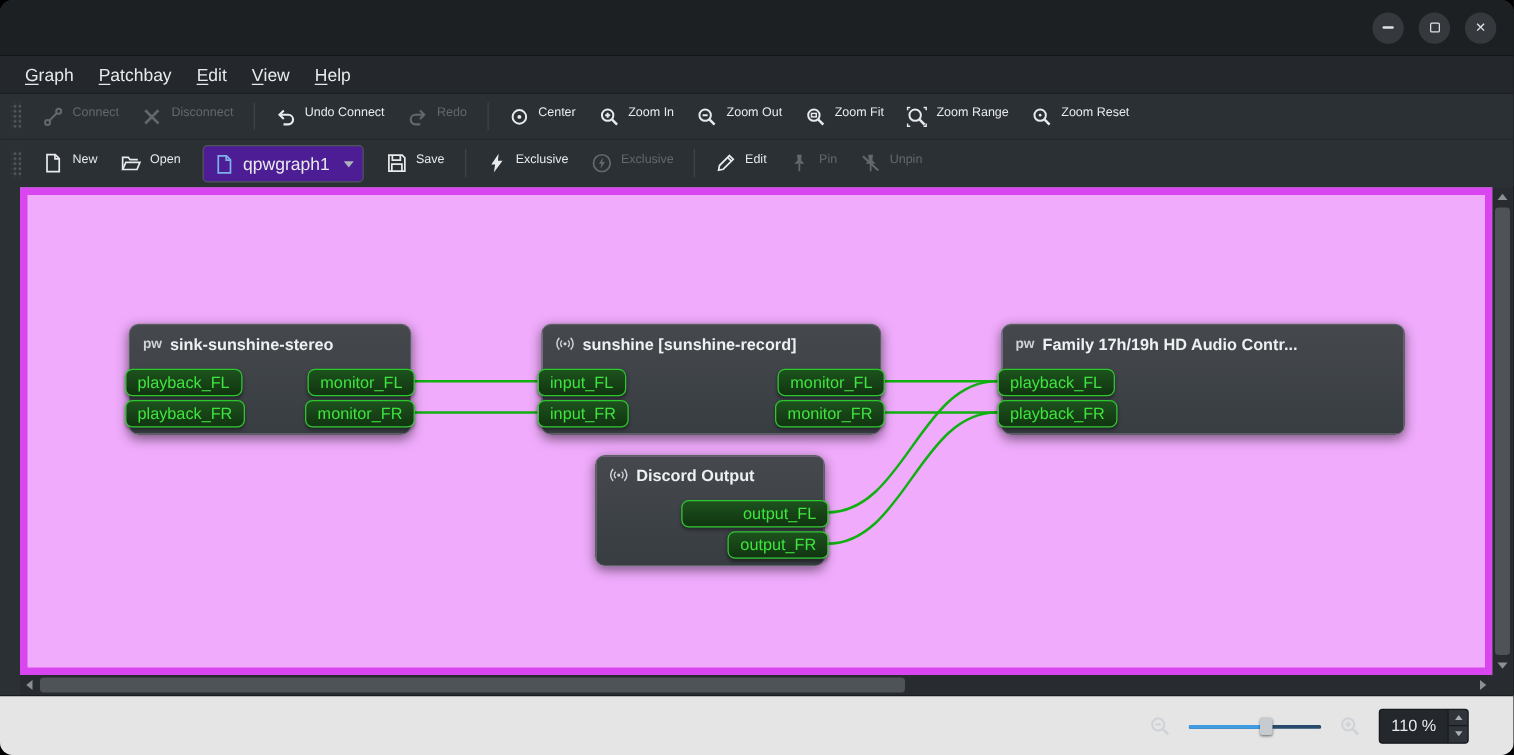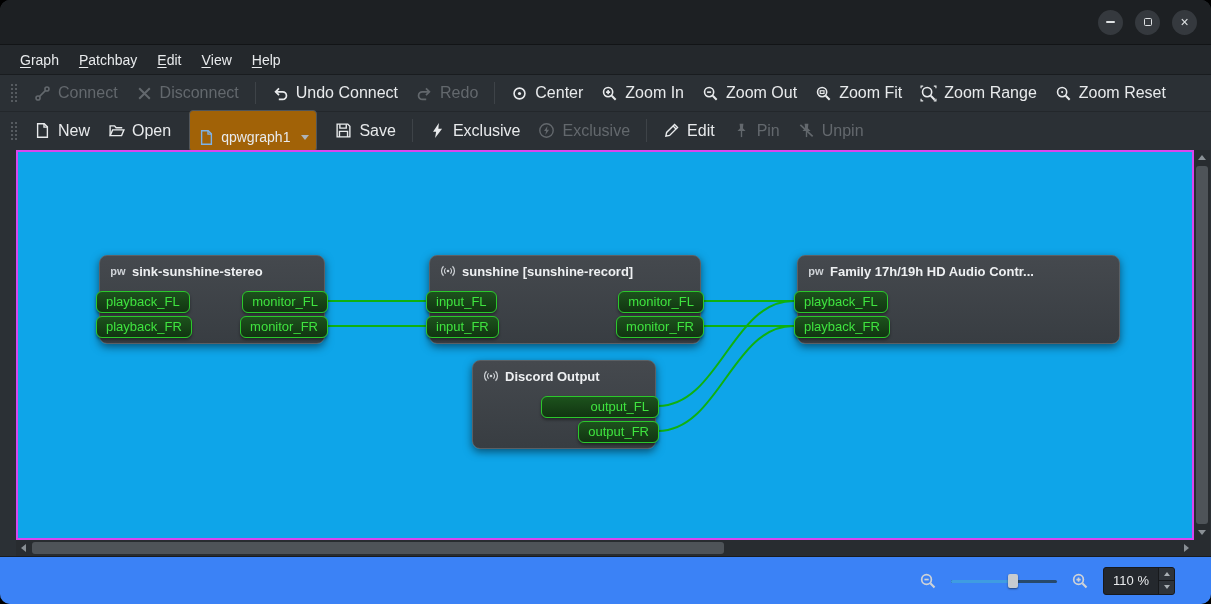--- a/index.html
+++ b/index.html
@@ -22,34 +22,34 @@
   .menu-item{display:flex;align-items:center;padding:0 10px;font-size:14px;color:#e8eaec;}
   .menu-item u{text-decoration:underline;text-underline-offset:2px;}
 
   
   .toolbar{position:absolute;left:0;width:100%;background:#2b3035;display:flex;align-items:center;
     box-sizing:border-box;padding:0 6px;}
   #toolbar-main{top:74px;height:37px;border-top:1px solid #191c1f;}
   #toolbar-file{top:111px;height:38px;border-top:1px solid #23272b;}
   .tb-grip{width:8px;height:22px;margin:0 8px 0 3px;
     background-image:radial-gradient(#565b60 1px, transparent 1.2px);background-size:4px 4px;background-position:1px 1px;}
-  .tb-btn{display:flex;align-items:center;gap:7px;padding:6px 9px;font-size:16px;color:#e8eaec;
+  .tb-btn{display:flex;align-items:flex-start;gap:7px;padding:6px 9px;font-size:10px;color:#e8eaec;
     background:none;border:none;font-family:inherit;}
   .tb-btn.disabled{color:#63686d;}
   .tb-icon{width:17px;height:17px;display:inline-flex;align-items:center;justify-content:center;flex:none;}
   .tb-icon svg{width:100%;height:100%;}
   .tb-sep{width:1px;align-self:stretch;margin:7px 7px;background:#3e4348;}
-  .tb-combo{display:flex;align-items:center;gap:6px;height:27px;padding:13px 7px 0 8px;margin:0 9px;
-    background:#a16207;border:1px solid #50555a;border-radius:4px;font-size:14px;color:#e8eaec;}
+  .tb-combo{display:flex;align-items:center;gap:6px;height:27px;padding:1px 7px 0 8px;margin:0 9px;
+    background:#4c1d95;border:1px solid #50555a;border-radius:4px;font-size:14px;color:#e8eaec;}
   .combo-arrow{width:0;height:0;border-left:4px solid transparent;border-right:4px solid transparent;
     border-top:5px solid #aeb3b8;margin-left:5px;}
 
   
-  .canvas-wrap{position:absolute;left:16px;top:150px;width:1178px;height:390px;background:#0ea5e9;
-    border:2px solid #d946ef;box-sizing:border-box;overflow:hidden;}
+  .canvas-wrap{position:absolute;left:16px;top:150px;width:1178px;height:390px;background:#f0abfc;
+    border:6px solid #d946ef;box-sizing:border-box;overflow:hidden;}
   #connections{position:absolute;left:0;top:0;}
   #nodes{position:absolute;left:0;top:0;width:100%;height:100%;}
   .node{position:absolute;border-radius:8px;border:1px solid #5b6065;
     background:linear-gradient(180deg,#45494e,#383d42);box-shadow:0 3px 9px rgba(0,0,0,.5);}
   .node-header{display:flex;align-items:center;gap:6px;padding:7px 10px 4px;}
   .node-title{font-size:13px;font-weight:bold;color:#eef0f2;white-space:nowrap;overflow:hidden;}
   .node-icon{width:16px;height:16px;color:#cfd3d7;display:inline-flex;align-items:center;justify-content:center;flex:none;}
   .node-icon svg{width:100%;height:100%;}
   .pw-glyph{font-size:11px;font-weight:bold;color:#cfd3d7;letter-spacing:0;}
   .port{position:absolute;height:22px;line-height:20px;padding:0 9px;box-sizing:border-box;border-radius:6px;
@@ -62,21 +62,21 @@
   .hscroll{position:absolute;left:16px;top:540px;width:1178px;height:16px;background:#282c30;}
   .thumb-h{position:absolute;top:2px;bottom:2px;left:16px;width:692px;background:#4e5358;border-radius:3px;}
   .scroll-corner{position:absolute;left:1194px;top:540px;width:16px;height:16px;background:#282c30;}
   .sc-arrow{position:absolute;width:0;height:0;}
   .a-up{top:5px;left:4px;border-left:4px solid transparent;border-right:4px solid transparent;border-bottom:5px solid #8a9095;}
   .a-down{bottom:5px;left:4px;border-left:4px solid transparent;border-right:4px solid transparent;border-top:5px solid #8a9095;}
   .a-left{left:5px;top:4px;border-top:4px solid transparent;border-bottom:4px solid transparent;border-right:5px solid #8a9095;}
   .a-right{right:5px;top:4px;border-top:4px solid transparent;border-bottom:4px solid transparent;border-left:5px solid #8a9095;}
 
   
-  .statusbar{position:absolute;left:0;top:556px;width:100%;height:48px;background:#3b82f6;border-top:1px solid #191c1f;
+  .statusbar{position:absolute;left:0;top:556px;width:100%;height:48px;background:#e5e5e5;border-top:1px solid #191c1f;
     display:flex;align-items:center;justify-content:flex-end;gap:14px;padding-right:36px;box-sizing:border-box;}
   .status-icon{width:18px;height:18px;color:#cfd3d7;display:inline-flex;}
   .status-icon svg{width:100%;height:100%;}
   .zoom-slider{position:relative;width:106px;height:16px;}
   .zoom-track{position:absolute;top:7px;left:0;right:0;height:3px;background:#27496b;border-radius:2px;}
   .zoom-fill{position:absolute;top:7px;left:0;height:3px;background:#3f9ce2;border-radius:2px;}
   .zoom-handle{position:absolute;top:1px;width:10px;height:14px;background:#c6cbd0;border-radius:2px;box-shadow:0 1px 2px rgba(0,0,0,.5);}
   .zoom-spin{display:flex;align-items:stretch;height:26px;background:#24282d;border:1px solid #17191c;border-radius:3px;overflow:hidden;}
   .zoom-value{display:flex;align-items:center;padding:0 9px;font-size:13px;color:#e8eaec;}
   .spin-arrows{display:flex;flex-direction:column;border-left:1px solid #17191c;}

